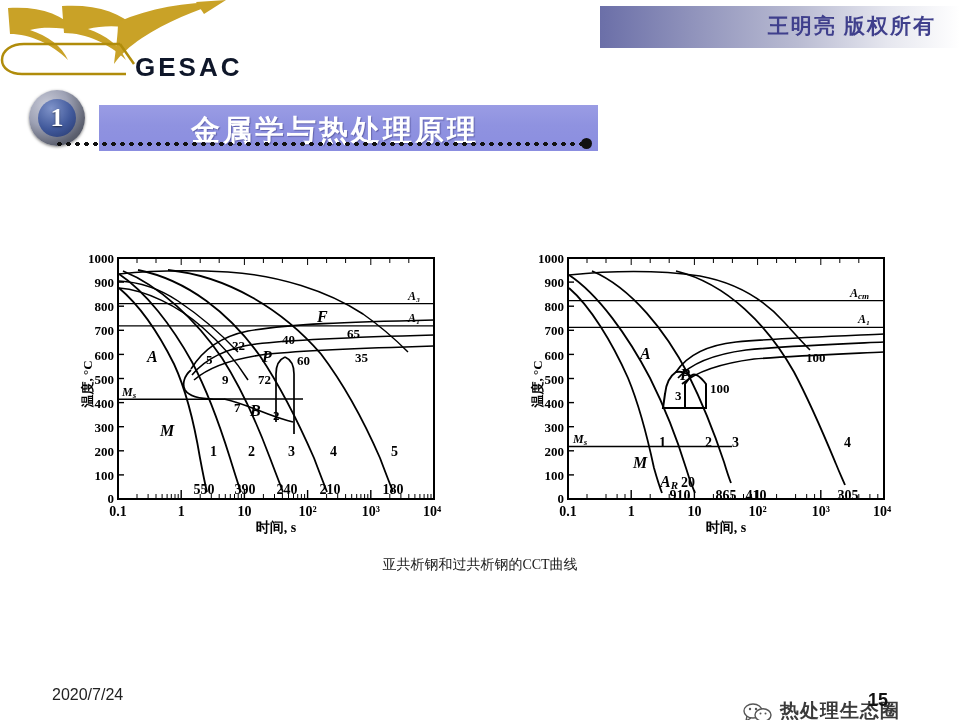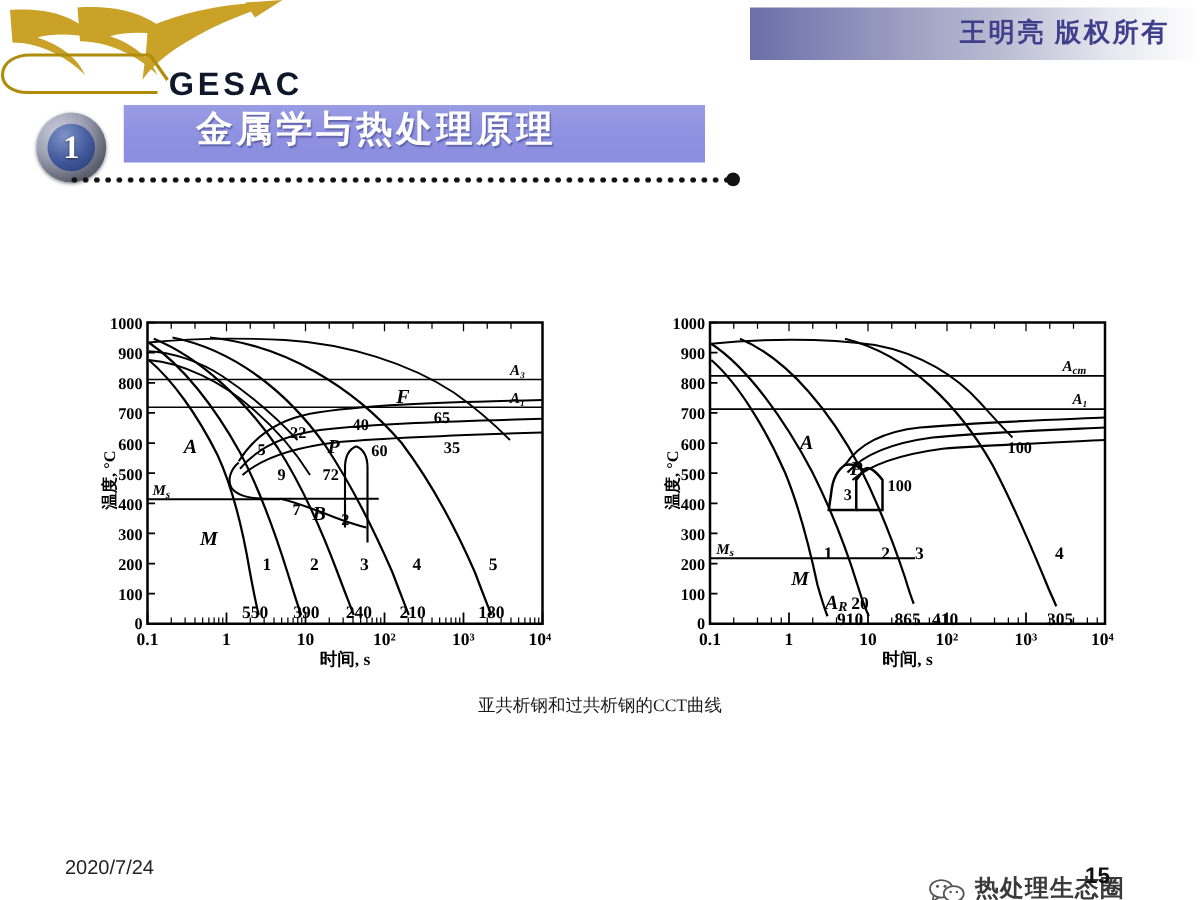--- a/index.html
+++ b/index.html
@@ -40,23 +40,23 @@
   .badge::before{
     content:"";position:absolute;left:9px;top:9px;width:38px;height:38px;border-radius:50%;
     background:radial-gradient(circle at 35% 25%, #7f93c9 0%, #41599b 55%, #24366b 100%);
   }
   .badge-num{
     position:relative;z-index:2;color:#fff;font-size:26px;font-weight:bold;
     font-family:"Liberation Serif","DejaVu Serif",serif;
     text-shadow:0 1px 2px rgba(0,0,0,.6);
   }
   .title-bar{
-    position:absolute;left:99px;top:84px;width:465px;height:46px;
+    position:absolute;left:99px;top:105px;width:465px;height:46px;
     background:linear-gradient(to bottom,#9a9ce4 0%,#8f92e0 45%,#8b8ee0 100%);
-    display:flex;align-items:flex-start;
+    display:flex;align-items:flex-end;padding-left:34px;
   }
   .title-text{
     margin-left:58px;
     font-family:"Liberation Serif","DejaVu Serif",serif;
     font-size:29px;font-weight:bold;color:#ffffff;letter-spacing:3px;
     text-shadow:1px 1px 1px rgba(60,60,130,.55);
   }
   .dotline{
     position:absolute;left:55px;top:142px;width:528px;height:4px;
     background-image:radial-gradient(circle, #111 45%, transparent 46%);

